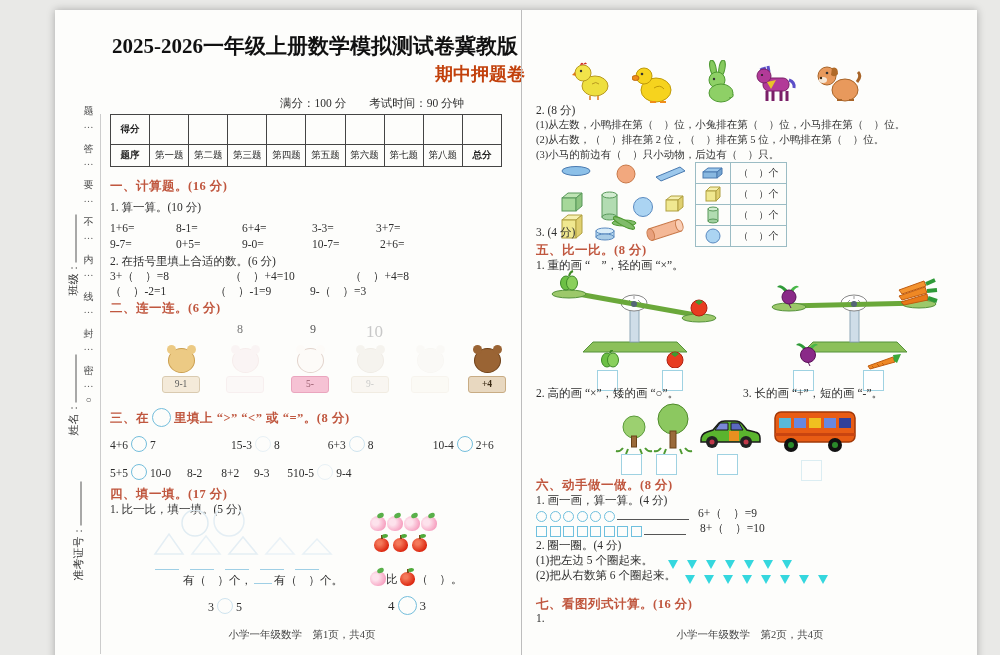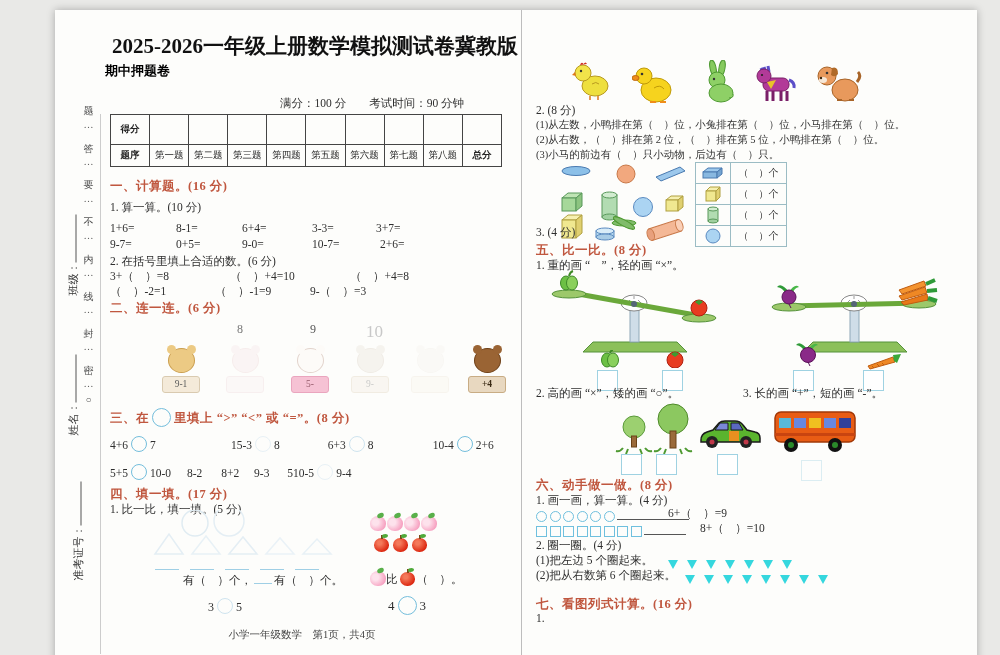--- a/index.html
+++ b/index.html
@@ -51,21 +51,21 @@
 
 <div class="paper">
 
   <div class="abs vseal" style="left:26px;top:88px;height:560px">题……答……要……不……内……线……封……密……○</div>
   <div class="abs" style="left:45px;top:104px;width:1px;height:540px;background:#ccc"></div>
   <div class="abs vfield" style="left:-42px;top:218px;width:120px"><span>班级：</span><span class="blue-line" style="width:48px;border-color:#555"></span></div>
   <div class="abs vfield" style="left:-42px;top:358px;width:120px"><span>姓名：</span><span class="blue-line" style="width:48px;border-color:#555"></span></div>
   <div class="abs vfield" style="left:-52px;top:488px;width:150px"><span>准考证号：</span><span class="blue-line" style="width:44px;border-color:#555"></span></div>
 
   <div class="abs" style="left:50px;top:22px;width:420px;text-align:center;font-size:21px;font-weight:bold;color:#111">2025-2026一年级上册数学模拟测试卷冀教版</div>
-  <div class="abs" style="left:50px;top:52px;width:420px;text-align:left;font-size:13px;font-weight:bold;color:#000000">期中押题卷</div>
+  <div class="abs" style="left:50px;top:52px;width:420px;text-align:right;font-size:18px;font-weight:bold;color:#c2410c">期中押题卷</div>
   <div class="abs txt" style="left:225px;top:86px;width:270px">满分：100 分　　考试时间：90 分钟</div>
 
   <table class="score abs" style="left:55px;top:104px;width:392px">
     <tbody>
           <tr style="height:30px">
       <td style="font-weight:bold">得分</td>
       <td></td>
             <td></td>
       <td></td>
             <td></td>
@@ -430,28 +430,29 @@
     <circle cx="62" cy="37" r="7" fill="#111"></circle>
         <circle cx="62" cy="37" r="3" fill="#2a8a2a"></circle>
   </svg>
   <div class="checkbox" style="left:746px;top:450px;opacity:.35"></div>
 
   <div class="abs hd" style="left:481px;top:467px">六、动手做一做。(8 分)</div>
   <div class="abs txt" style="left:481px;top:483px">1. 画一画，算一算。(4 分)</div>
   <div class="abs" style="left:481px;top:498px">
     <span><span class="draw-circle"></span><span class="draw-circle"></span><span class="draw-circle"></span><span class="draw-circle"></span><span class="draw-circle"></span><span class="draw-circle"></span></span><span class="blue-line" style="width:72px;border-color:#555;vertical-align:2px"></span>
   </div>
-  <div class="abs txt" style="left:613px;top:496px">6+（　）=9</div>
+  <div class="abs txt" style="left:643px;top:496px">6+（　）=9</div>
   <div class="abs" style="left:481px;top:513px">
     <span><span class="draw-square"></span><span class="draw-square"></span><span class="draw-square"></span><span class="draw-square"></span><span class="draw-square"></span><span class="draw-square"></span><span class="draw-square"></span><span class="draw-square"></span></span><span class="blue-line" style="width:42px;border-color:#555;vertical-align:2px"></span>
   </div>
   <div class="abs txt" style="left:645px;top:511px">8+（　）=10</div>
   <div class="abs txt" style="left:481px;top:528px">2. 圈一圈。(4 分)</div>
   <div class="abs txt" style="left:481px;top:543px">(1)把左边 5 个圈起来。</div>
   <div class="abs" style="left:613px;top:545px"><span class="tri"></span><span class="tri"></span><span class="tri"></span><span class="tri"></span><span class="tri"></span><span class="tri"></span><span class="tri"></span></div>
   <div class="abs txt" style="left:481px;top:558px">(2)把从右数第 6 个圈起来。</div>
   <div class="abs" style="left:630px;top:560px"><span class="tri"></span><span class="tri"></span><span class="tri"></span><span class="tri"></span><span class="tri"></span><span class="tri"></span><span class="tri"></span><span class="tri"></span></div>
 
   <div class="abs hd" style="left:481px;top:586px">七、看图列式计算。(16 分)</div>
   <div class="abs txt" style="left:481px;top:602px">1.</div>
+  <div class="abs sm" style="left:530px;top:618px;width:330px;text-align:center;color:#444">小学一年级数学　第2页，共4页</div>
 
 </div>
 </div>
 
 </body></html>

